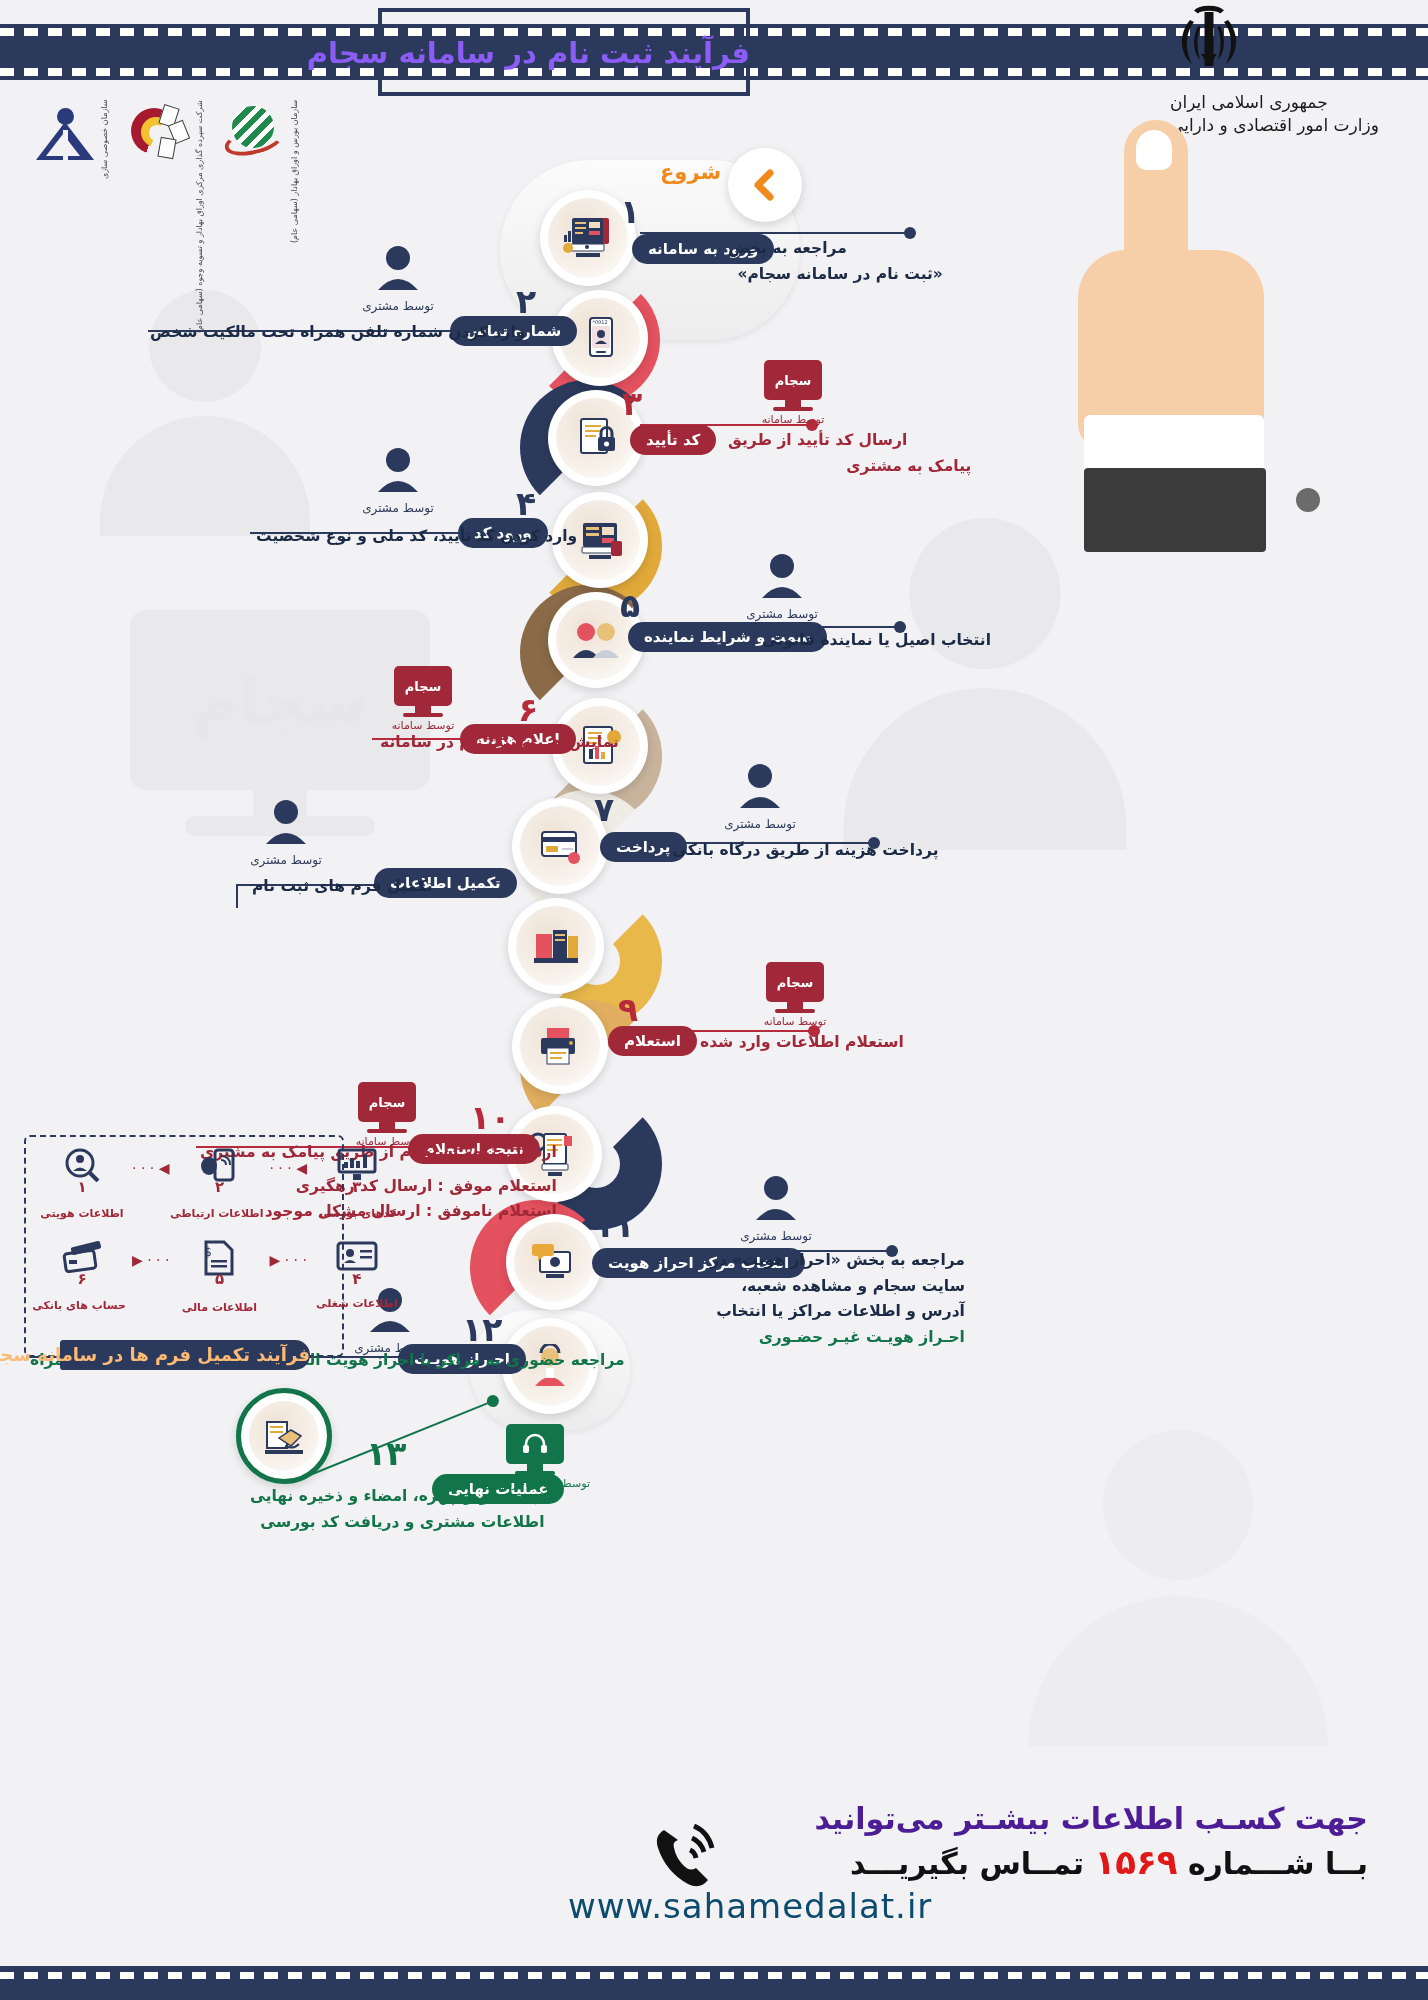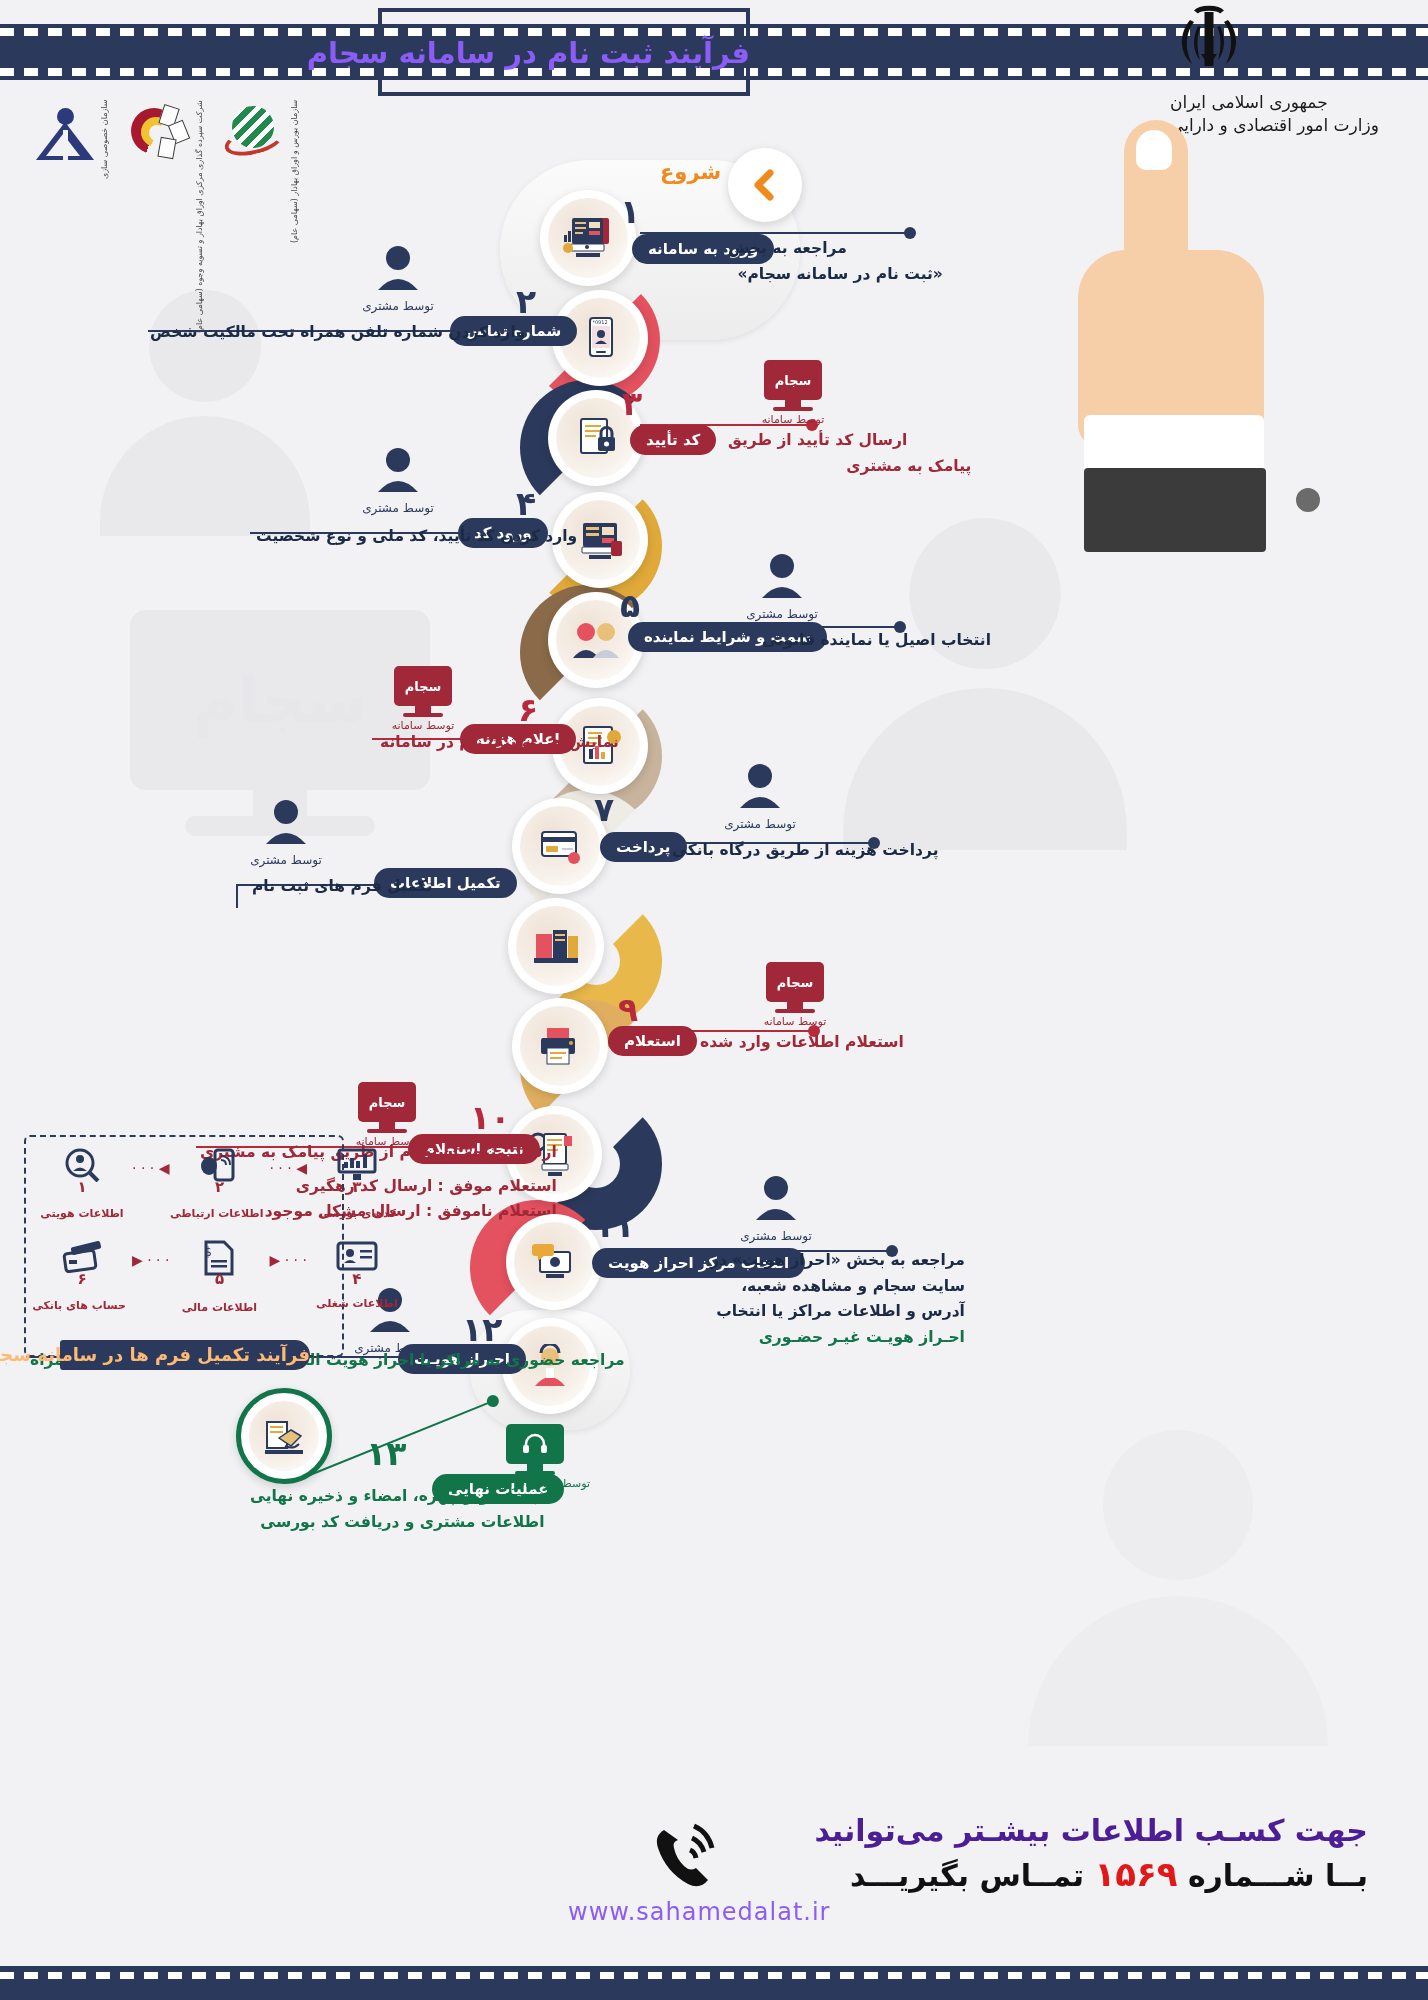--- a/index.html
+++ b/index.html
@@ -171,21 +171,21 @@
     background: #2b3a5c; color: #fdba74; border-radius: 4px 18px 18px 4px;
     font-size: 18px; font-weight: bold; text-align: center; line-height: 30px;
     white-space: nowrap;
   }
 
   
   .footer-call { position: absolute; right: 60px; bottom: 74px; width: 800px; text-align: left; }
   .fc-l1 { font-size: 30px; color: #4c1d95; font-weight: bold; text-align: right; direction: rtl; }
   .fc-l2 { font-size: 30px; color: #111; font-weight: bold; text-align: right; margin-top: 6px; direction: rtl; }
   .fc-num { color: #e01818; font-size: 34px; font-weight: bold; }
-  .fc-url { font-size: 24px; color: #8b5cf6; text-align: left; margin-top: 4px; direction: ltr; letter-spacing: 1px;}
+  .fc-url { font-size: 34px; color: #0c4a6e; text-align: left; margin-top: 4px; direction: ltr; letter-spacing: 1px;}
   .phone-ic { position: absolute; right: 700px; bottom: 86px; font-size: 78px; color: #111; line-height: 1; }
 
   .bottom-bar { position: absolute; left:0; right:0; bottom: 0; height: 34px; background: #2b3a5c; }
   .bottom-bar:before {
     content:""; position:absolute; left:0; right:0; top: 6px; height: 7px;
     background: repeating-linear-gradient(90deg, #ffffff 0 14px, #2b3a5c 14px 24px);
   }
 
   .start-pill {
     position: absolute; left: 728px; top: 148px; width: 74px; height: 74px;

